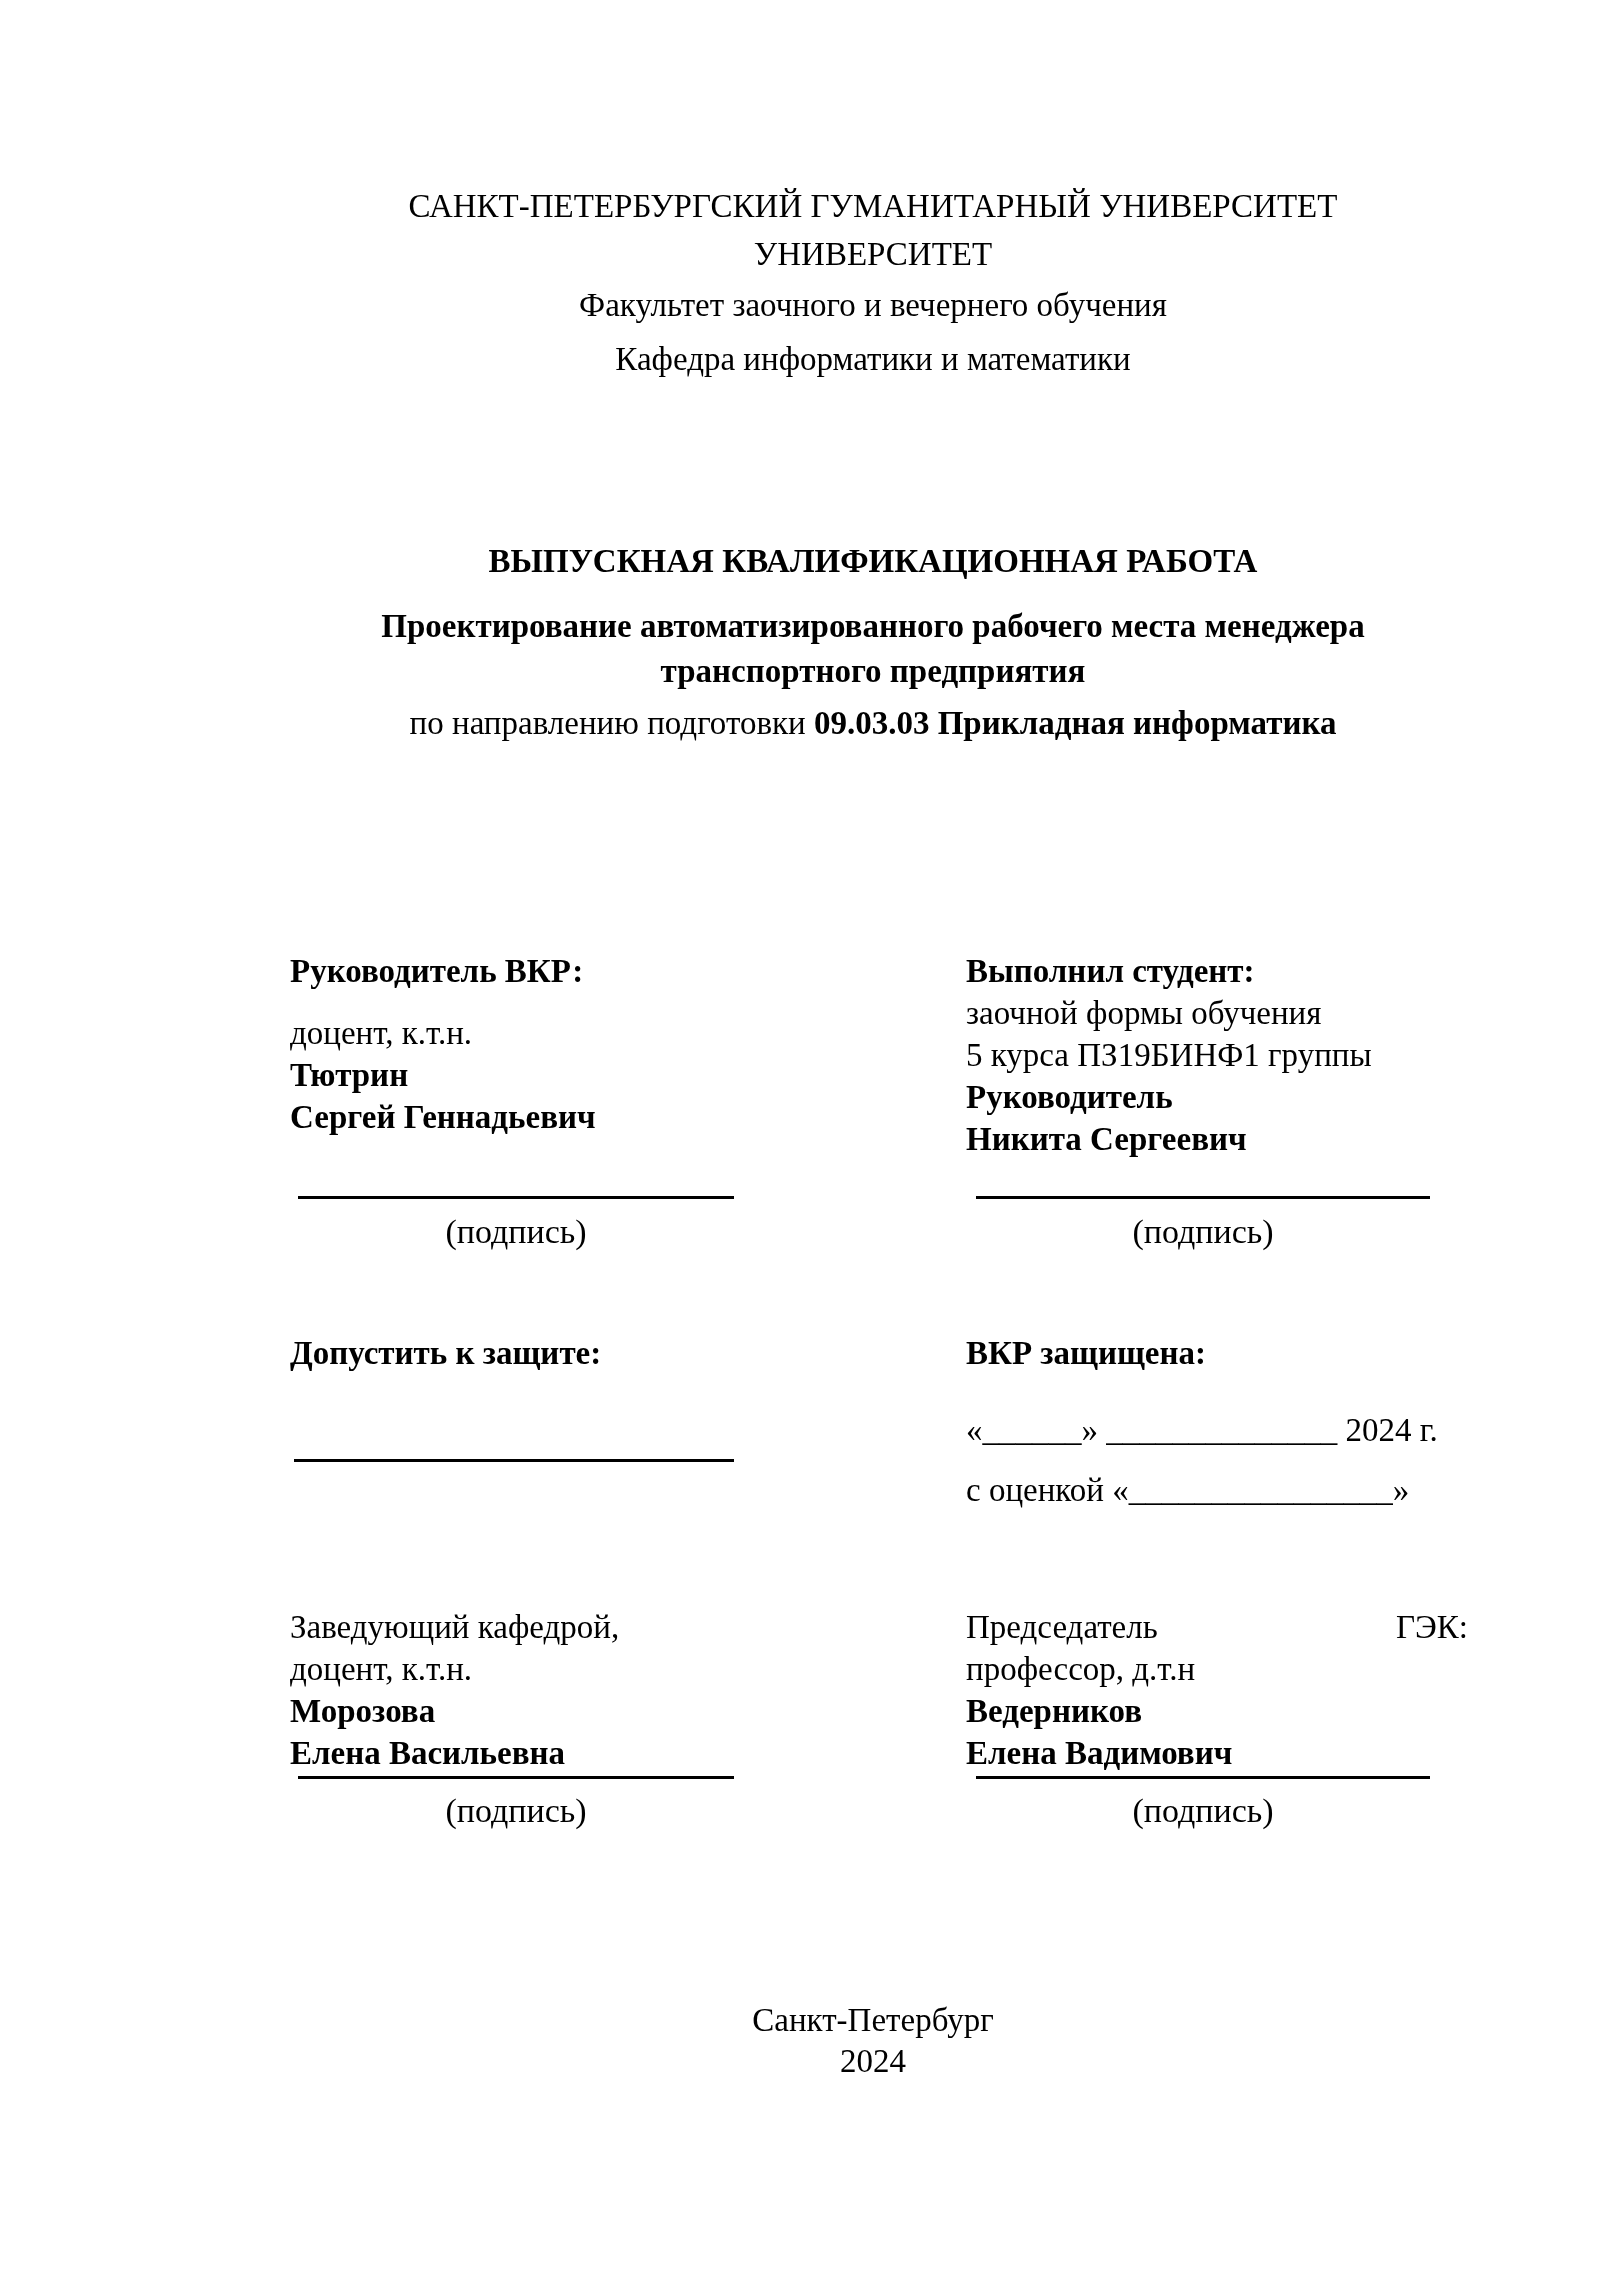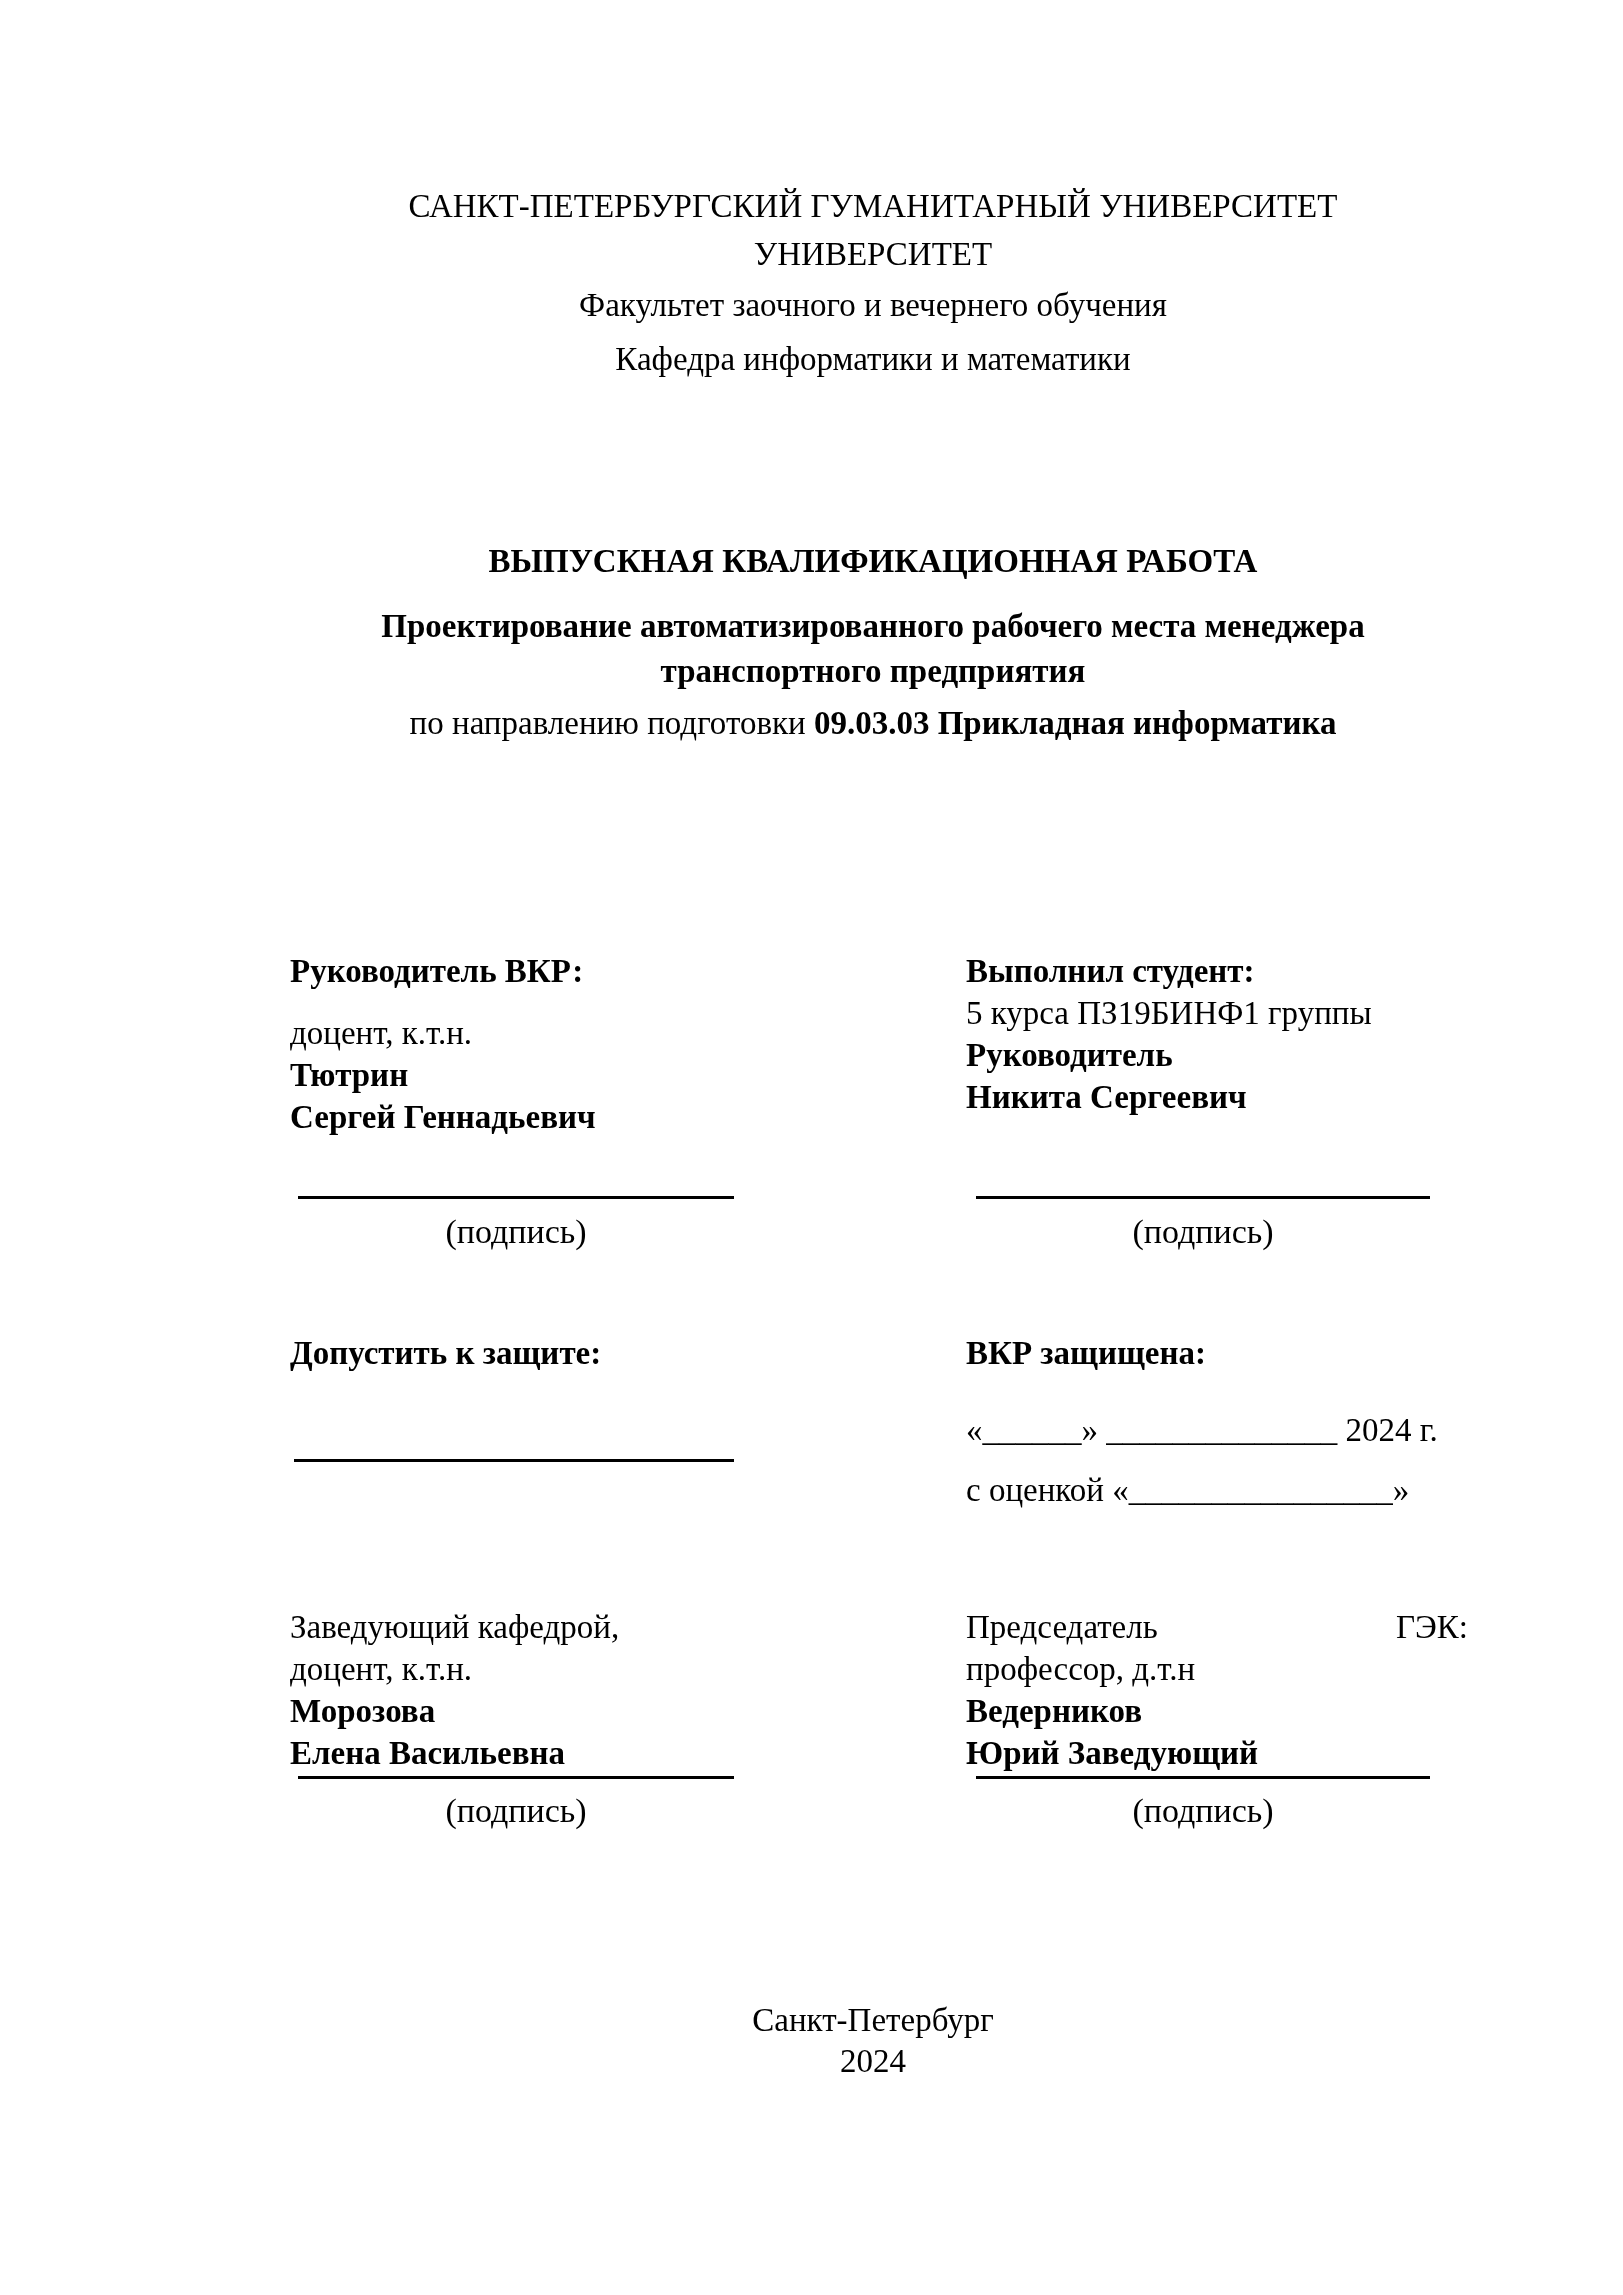--- a/index.html
+++ b/index.html
@@ -99,20 +99,21 @@
     <div class="heading">Руководитель ВКР:</div>
     <div class="supervisor-lines">
       <div>доцент, к.т.н.</div>
       <div class="bold">Тютрин</div>
       <div class="bold">Сергей Геннадьевич</div>
     </div>
   </div>
 
   <div class="col-right person-block" style="top:950px;">
     <div class="heading">Выполнил студент:</div>
+    <div>заочной формы обучения</div>
     <div>5 курса ПЗ19БИНФ1 группы</div>
     <div class="bold">Руководитель</div>
     <div class="bold">Никита Сергеевич</div>
   </div>
 
   <div class="sig-rule rule-l" style="top:1196px;"></div>
   <div class="sig-caption rule-l" style="top:1213px;">(подпись)</div>
   <div class="sig-rule rule-r" style="top:1196px;"></div>
   <div class="sig-caption rule-r" style="top:1213px;">(подпись)</div>
 
@@ -130,21 +131,21 @@
     <div class="bold">Елена Васильевна</div>
   </div>
 
   <div class="col-right person-block committee">
     <div class="justify-row">
       <span>Председатель</span>
       <span>ГЭК:</span>
     </div>
     <div>профессор, д.т.н</div>
     <div class="bold">Ведерников</div>
-    <div class="bold">Юрий Заведующий</div>
+    <div class="bold">Елена Вадимович</div>
   </div>
 
   <div class="sig-rule rule-l" style="top:1776px;"></div>
   <div class="sig-caption rule-l" style="top:1792px;">(подпись)</div>
   <div class="sig-rule rule-r" style="top:1776px;"></div>
   <div class="sig-caption rule-r" style="top:1792px;">(подпись)</div>
 
   <div class="center-block footer-city">Санкт-Петербург</div>
   <div class="center-block footer-year">2024</div>
 

